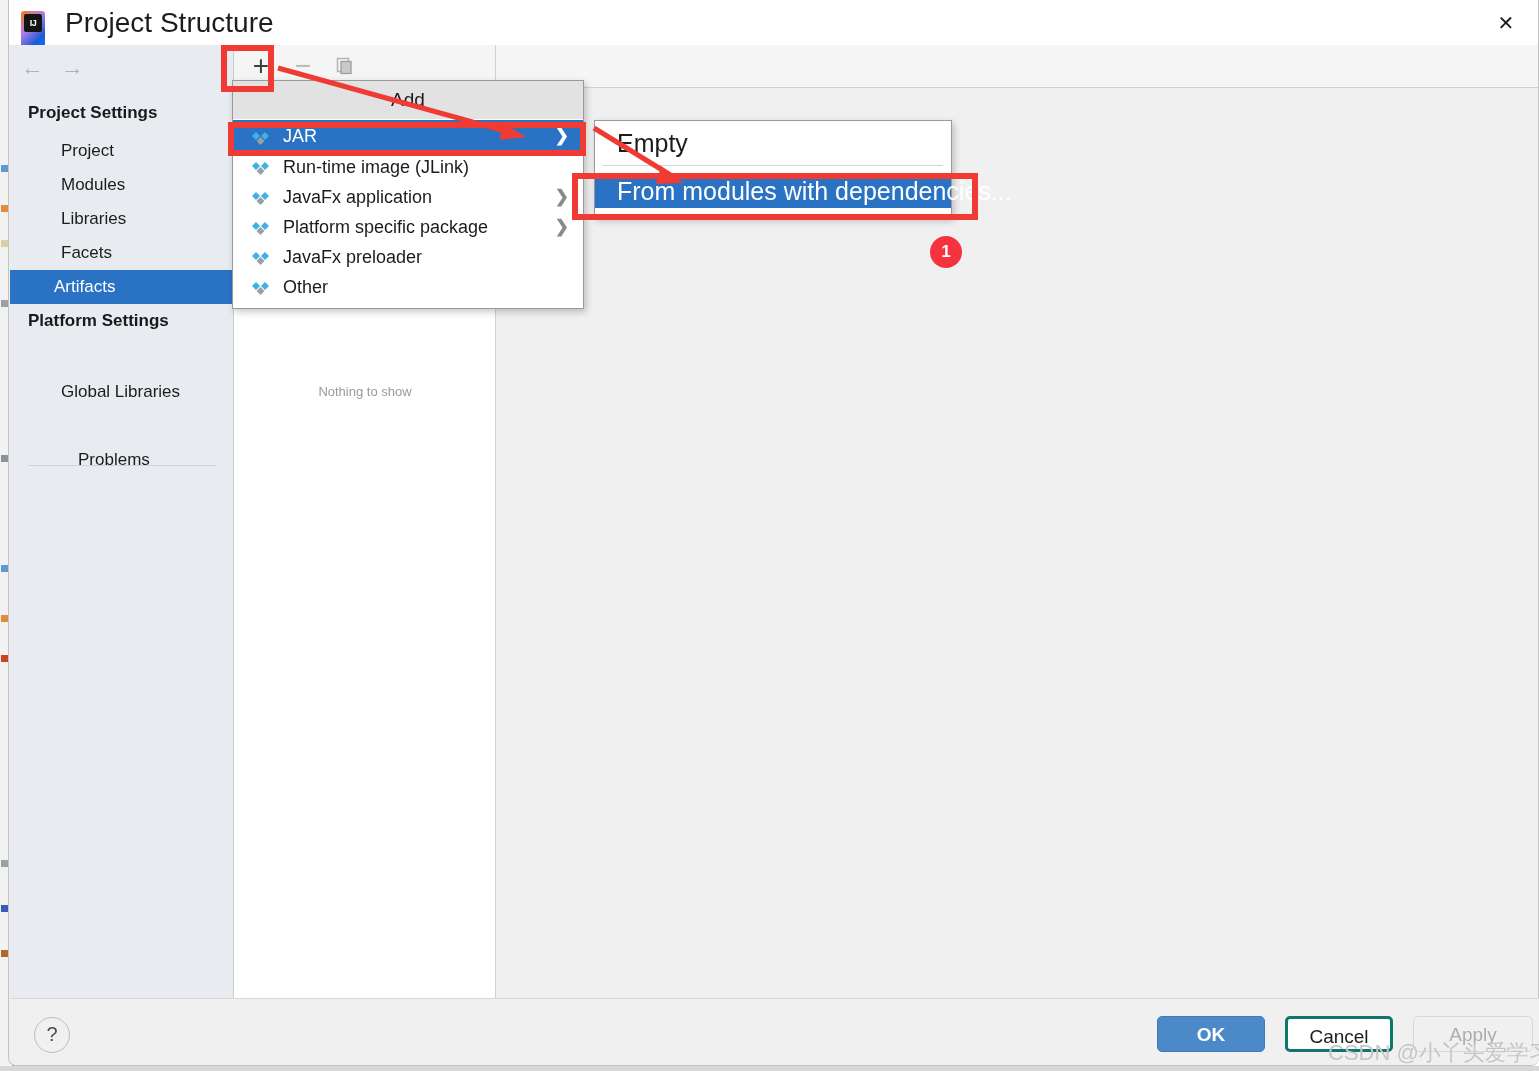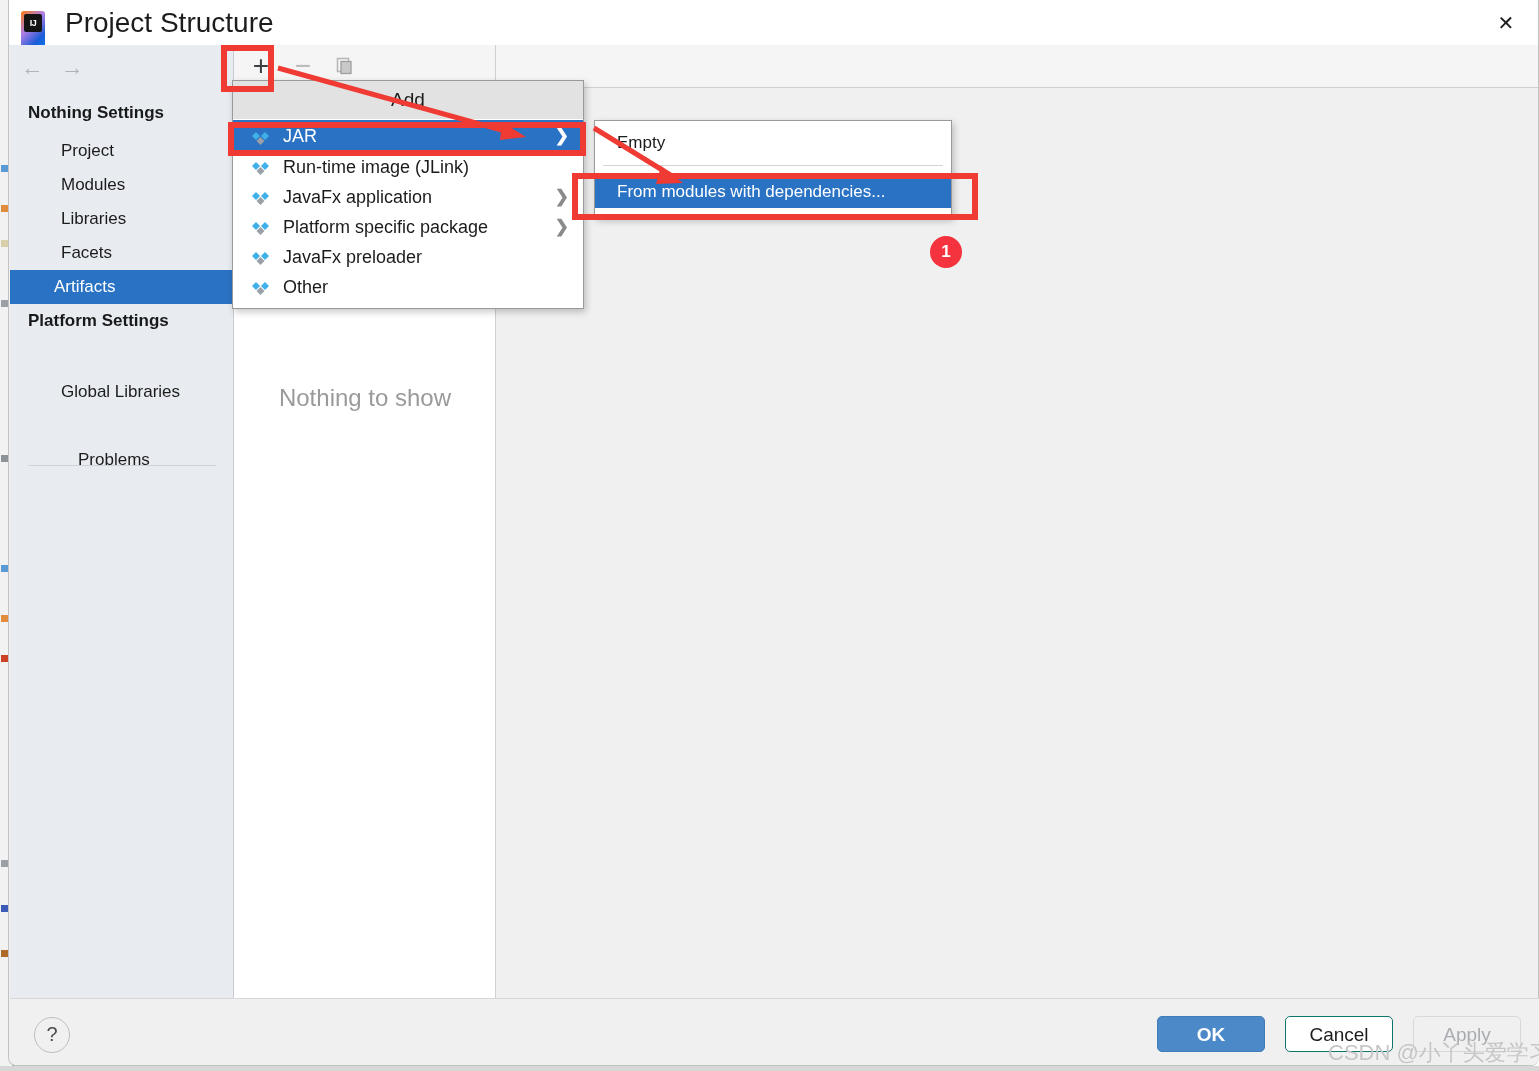--- a/index.html
+++ b/index.html
@@ -226,21 +226,21 @@
     height: 910px;
     background: #ffffff;
     border-right: 1px solid #d0d0d0;
     box-sizing: border-box;
   }
   .nothing-to-show {
     position: absolute;
     left: 0; top: 296px;
     width: 262px;
     text-align: center;
-    font-size: 24px;
+    font-size: 13px;
     color: #9a9a9a;
   }
   .detail-panel {
     position: absolute;
     left: 262px; top: 43px;
     width: 1042px;
     height: 910px;
     background: #f0f0f0;
   }
 
@@ -301,21 +301,21 @@
     left: 594px; top: 120px;
     width: 358px;
     background: #ffffff;
     border: 1px solid #9a9a9a;
     box-sizing: border-box;
     box-shadow: 2px 3px 7px rgba(0,0,0,0.22);
   }
   .sub-item {
     height: 44px;
     line-height: 44px;
-    font-size: 17px;
+    font-size: 25px;
     color: #1c1c1c;
     padding-left: 22px;
     cursor: pointer;
     white-space: nowrap;
   }
   .sub-item.highlight {
     background: #2a72c4;
     color: #ffffff;
     height: 33px;
     line-height: 33px;
@@ -412,26 +412,26 @@
     width: 108px;
     background: #4b89c8;
     border: 1px solid #3f7cb8;
     color: #ffffff;
     font-weight: bold;
   }
   .btn-cancel {
     left: 1275px;
     width: 108px;
     background: #ffffff;
-    border: 1px solid #0f766e;
+    border: 3px solid #0f766e;
     color: #1c1c1c;
   }
   .btn-apply {
     left: 1403px;
-    width: 108px;
+    width: 120px;
     background: #f0f0f0;
     border: 1px solid #d8d8d8;
     color: #a9adb2;
   }
   .watermark {
     position: absolute;
     left: 1328px; top: 1038px;
     font-size: 22px;
     color: #c6c6c6;
     white-space: nowrap;
@@ -468,21 +468,21 @@
       <div class="title-text">Project Structure</div>
       <div class="close-btn">✕</div>
     </div>
 
     <div class="sidebar">
       <div class="nav-arrows">
         <div class="nav-arrow back">←</div>
         <div class="nav-arrow fwd">→</div>
       </div>
 
-      <div class="side-group" style="top:54px;">Nothing Settings</div>
+      <div class="side-group" style="top:54px;">Project Settings</div>
       <div class="side-item" style="top:89px;">Project</div>
       <div class="side-item" style="top:157px;">Libraries</div>
       <div class="side-item" style="top:123px;">Modules</div>
       <div class="side-item" style="top:191px;">Facets</div>
       <div class="side-item selected" style="top:225px;">Artifacts</div>
       <div class="side-group" style="top:262px;">Platform Settings</div>
       <div class="side-item" style="top:330px;">Global Libraries</div>
       <div class="side-sep"></div>
       <div class="side-item" style="top:398px;margin-left:17px;">Problems</div>
     </div>

